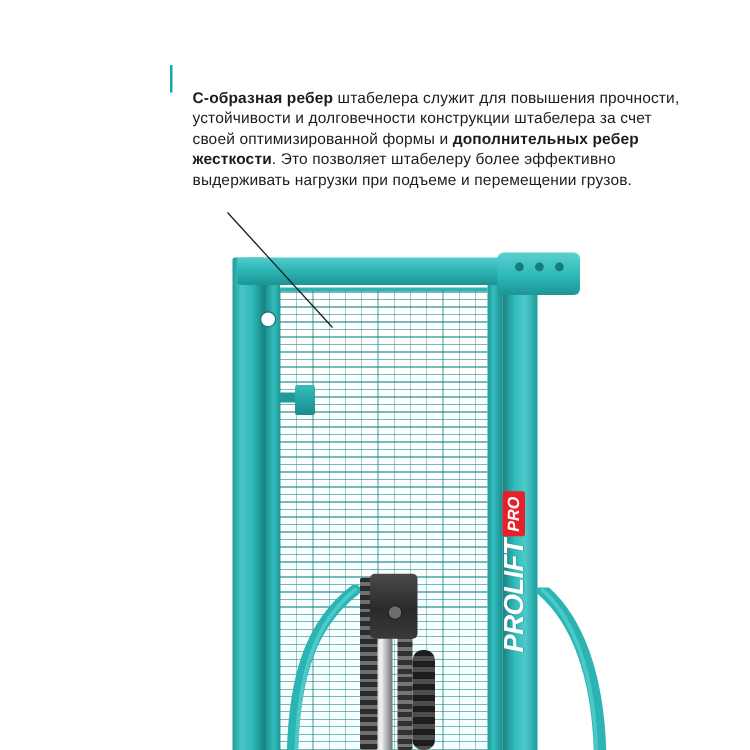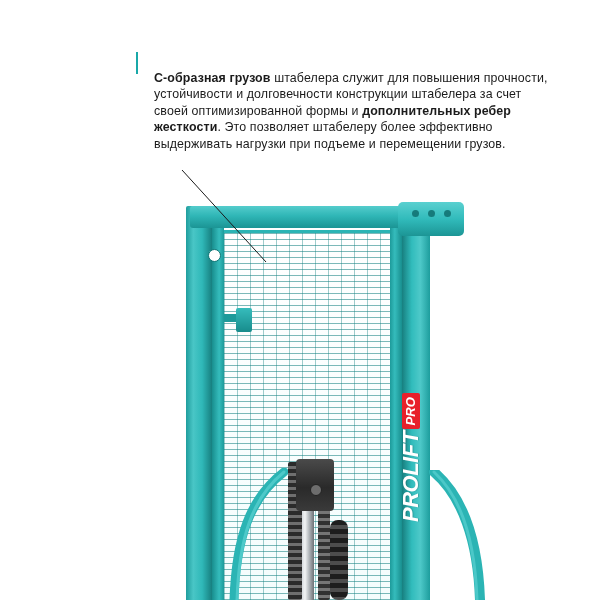--- a/index.html
+++ b/index.html
@@ -371,16 +371,16 @@
 
     <div id="base-fade"></div>
   </div>
 
   <svg id="leader" viewBox="0 0 90 96">
     <path d="M2 2 L86 94" stroke="#1b1b1b" stroke-width="1" fill="none"></path>
   </svg>
 
   <div id="callout">
     <div id="callout-rule"></div>
-    <div id="callout-text"><b>С-образная грузов</b> штабелера служит для повышения прочности, устойчивости и долговечности конструкции штабелера за счет своей оптимизированной формы и <b>дополнительных ребер жесткости</b>. Это позволяет штабелеру более эффективно выдерживать нагрузки при подъеме и перемещении грузов.</div>
+    <div id="callout-text"><b>С-образная ребер</b> штабелера служит для повышения прочности, устойчивости и долговечности конструкции штабелера за счет своей оптимизированной формы и <b>дополнительных ребер жесткости</b>. Это позволяет штабелеру более эффективно выдерживать нагрузки при подъеме и перемещении грузов.</div>
   </div>
 
 </div>
 
 </body></html>

